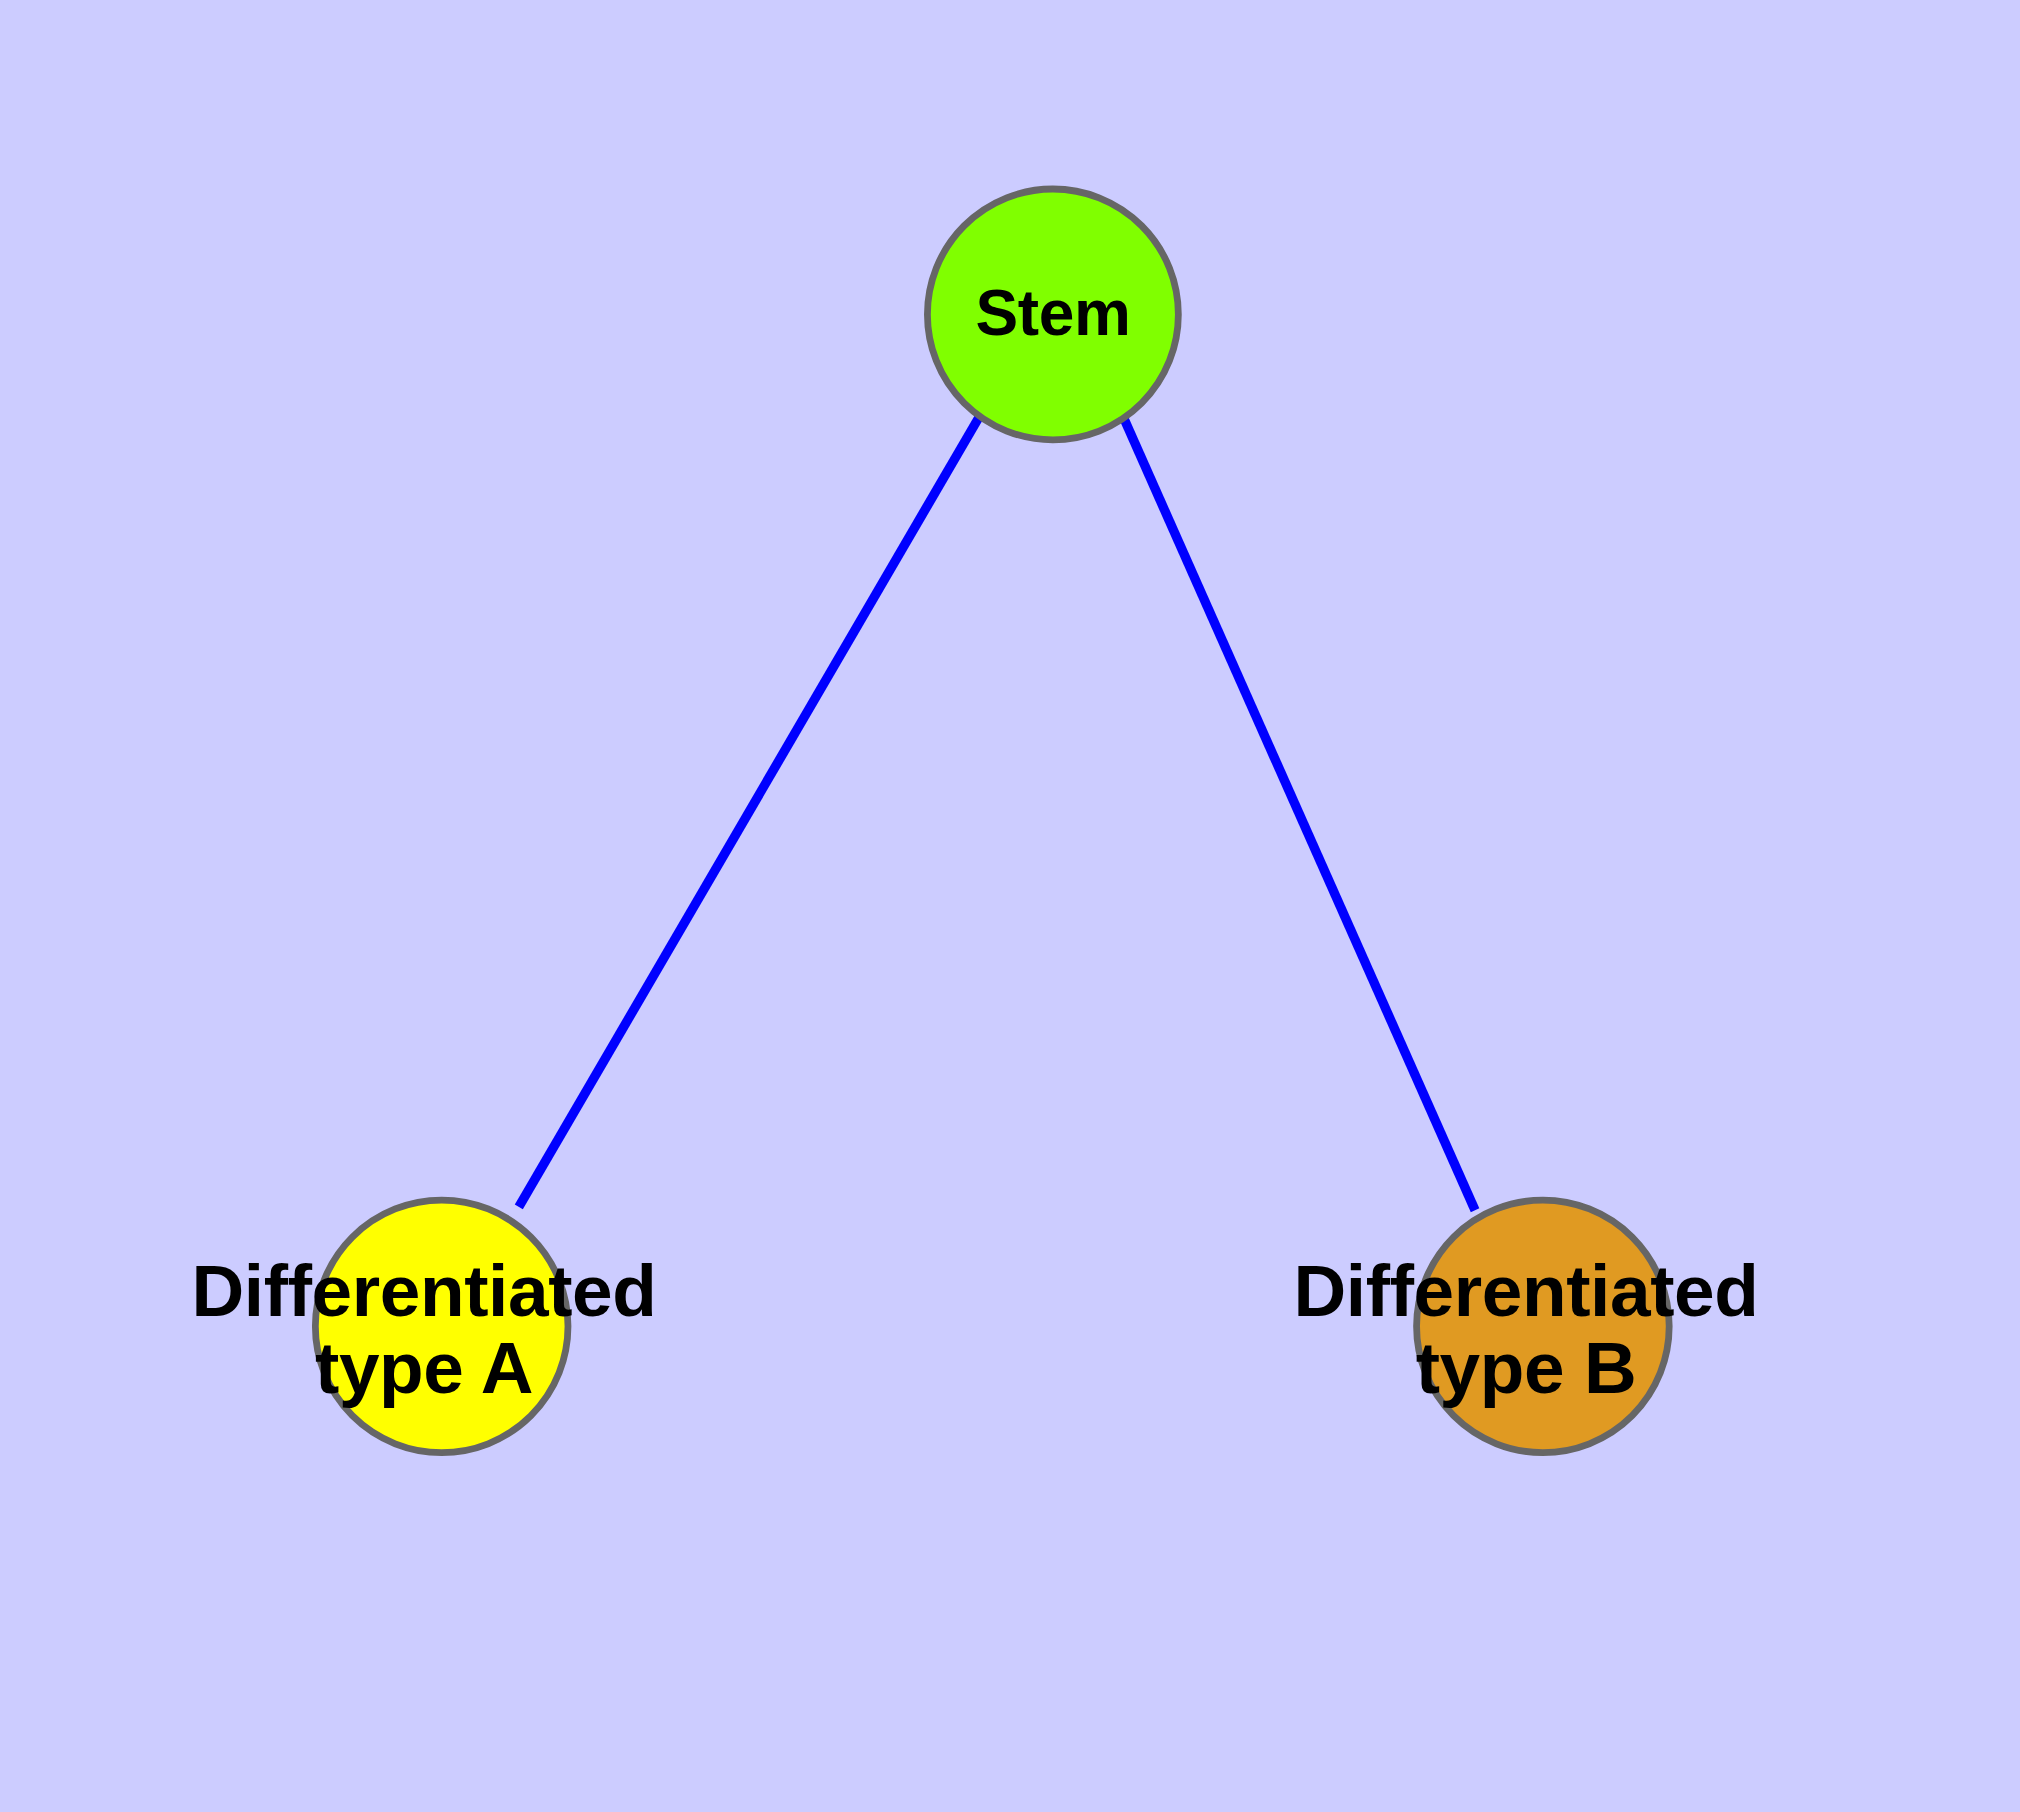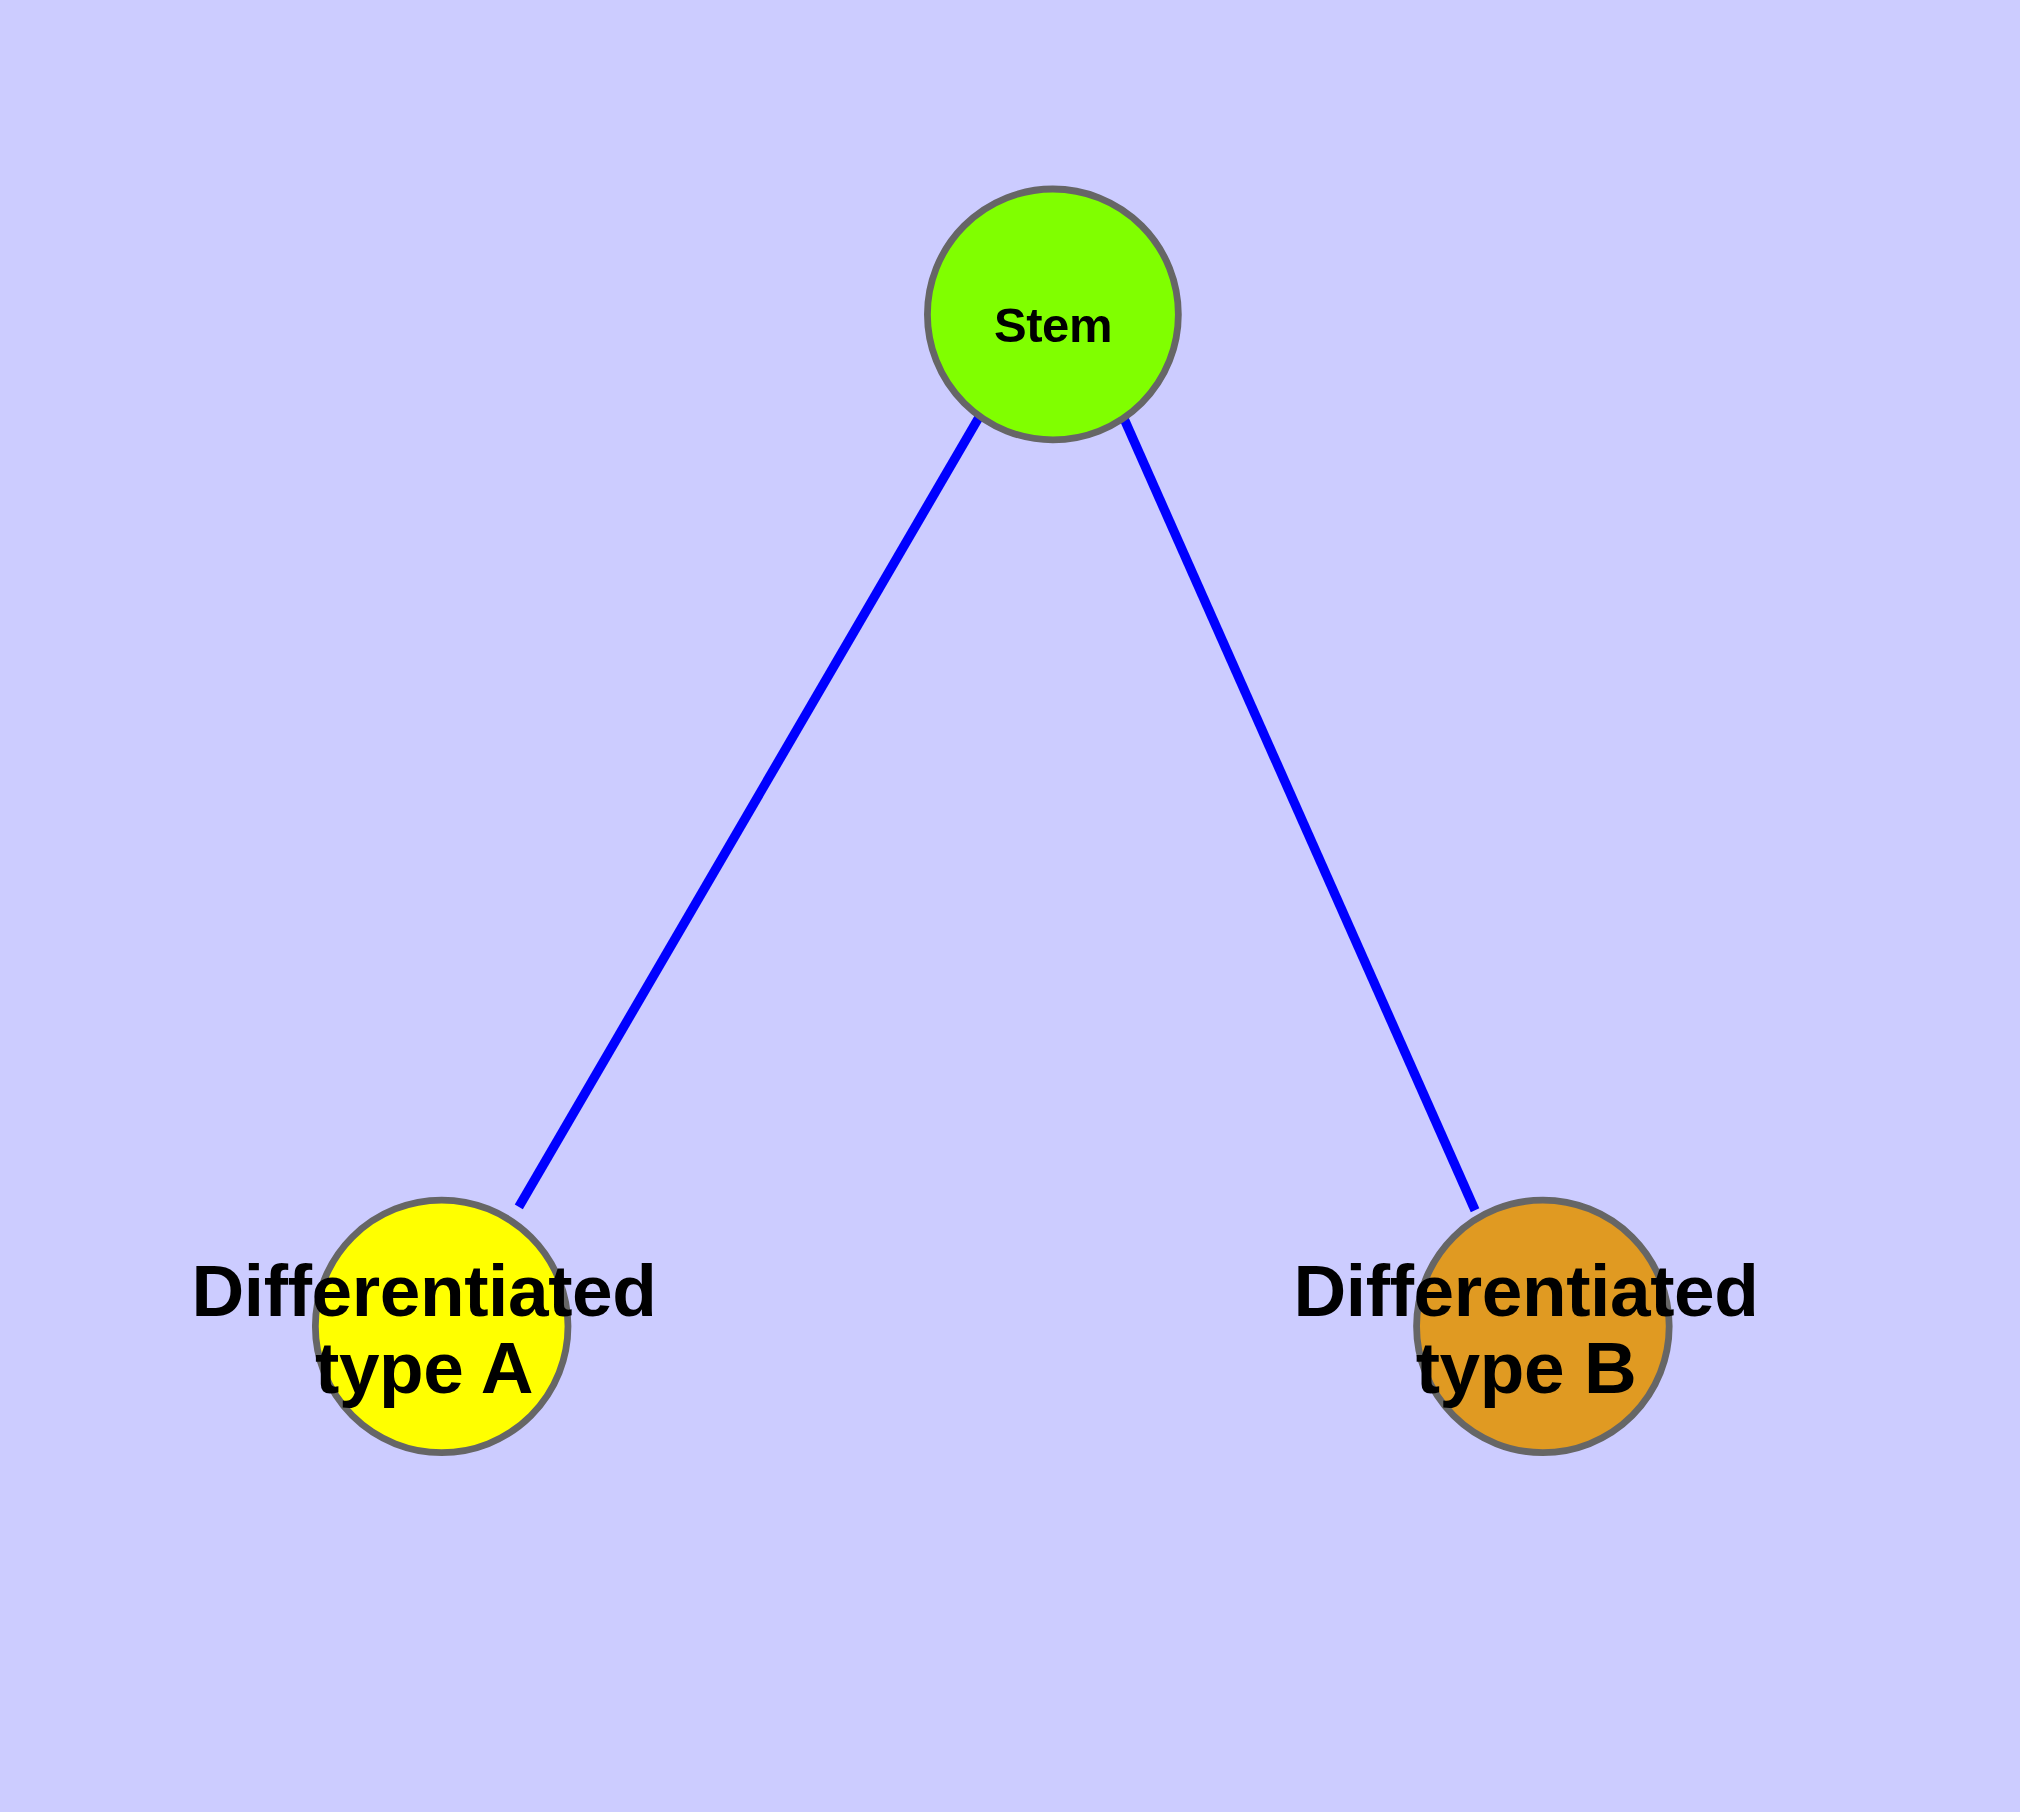--- a/index.html
+++ b/index.html
@@ -54,21 +54,21 @@
       <line x1="1325" y1="492" x2="1740" y2="1428" stroke="#0000ff" stroke-width="11" stroke-linecap="butt"></line>
     </g>
 
     <g>
       <circle cx="1242" cy="371" r="148" fill="#80ff00" stroke="#666666" stroke-width="8"></circle>
       <circle cx="521" cy="1565" r="149" fill="#ffff00" stroke="#666666" stroke-width="8"></circle>
       <circle cx="1820" cy="1565" r="149" fill="#e09a22" stroke="#666666" stroke-width="8"></circle>
     </g>
   </svg>
 
-  <div class="node-label label-stem" style="left: 1053px; top: 326px; font-size: 49px; color: rgb(0, 0, 0);">Stem</div>
+  <div class="node-label label-stem" style="left: 1053px; top: 314px; font-size: 64px; color: rgb(0, 0, 0);">Stem</div>
 
   <div class="node-label label-diff" style="left: 424px; top: 1329px; font-size: 73px; color: rgb(0, 0, 0);">Differentiated
 type A</div>
 
   <div class="node-label label-diff" style="left: 1526px; top: 1329px; font-size: 73px; color: rgb(0, 0, 0);">Differentiated
 type B</div>
 
 </div>
 
 

